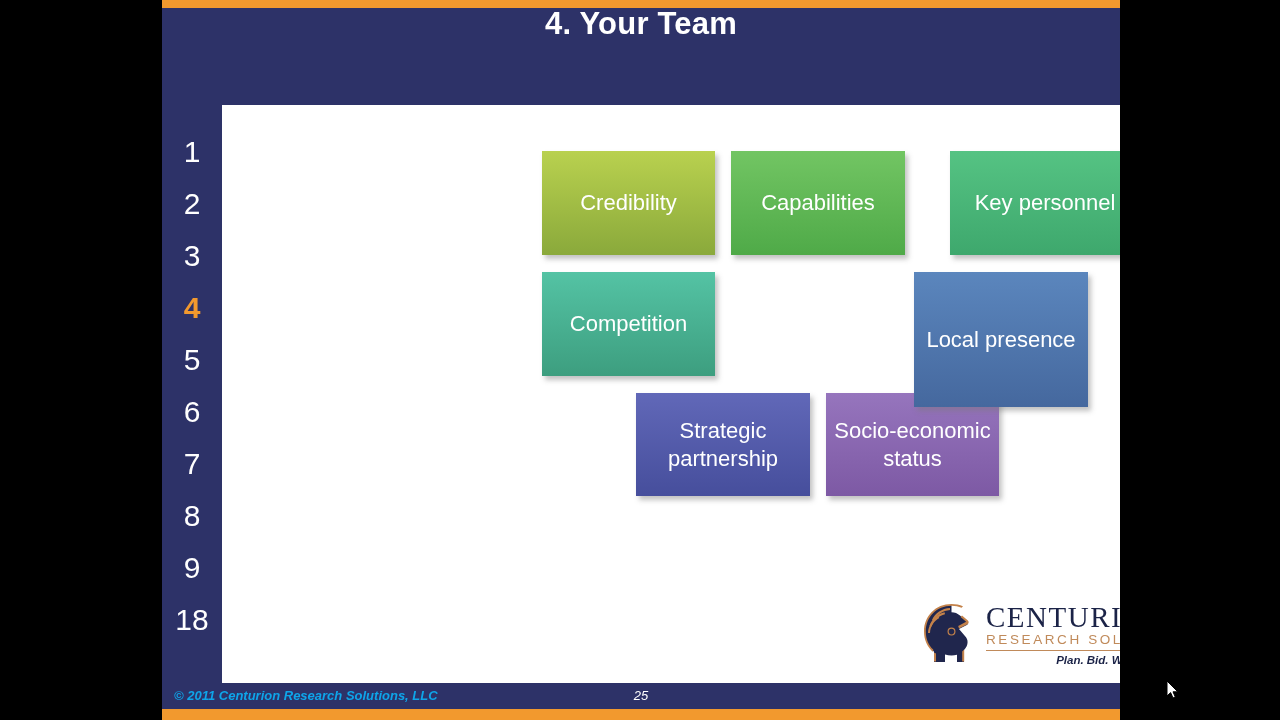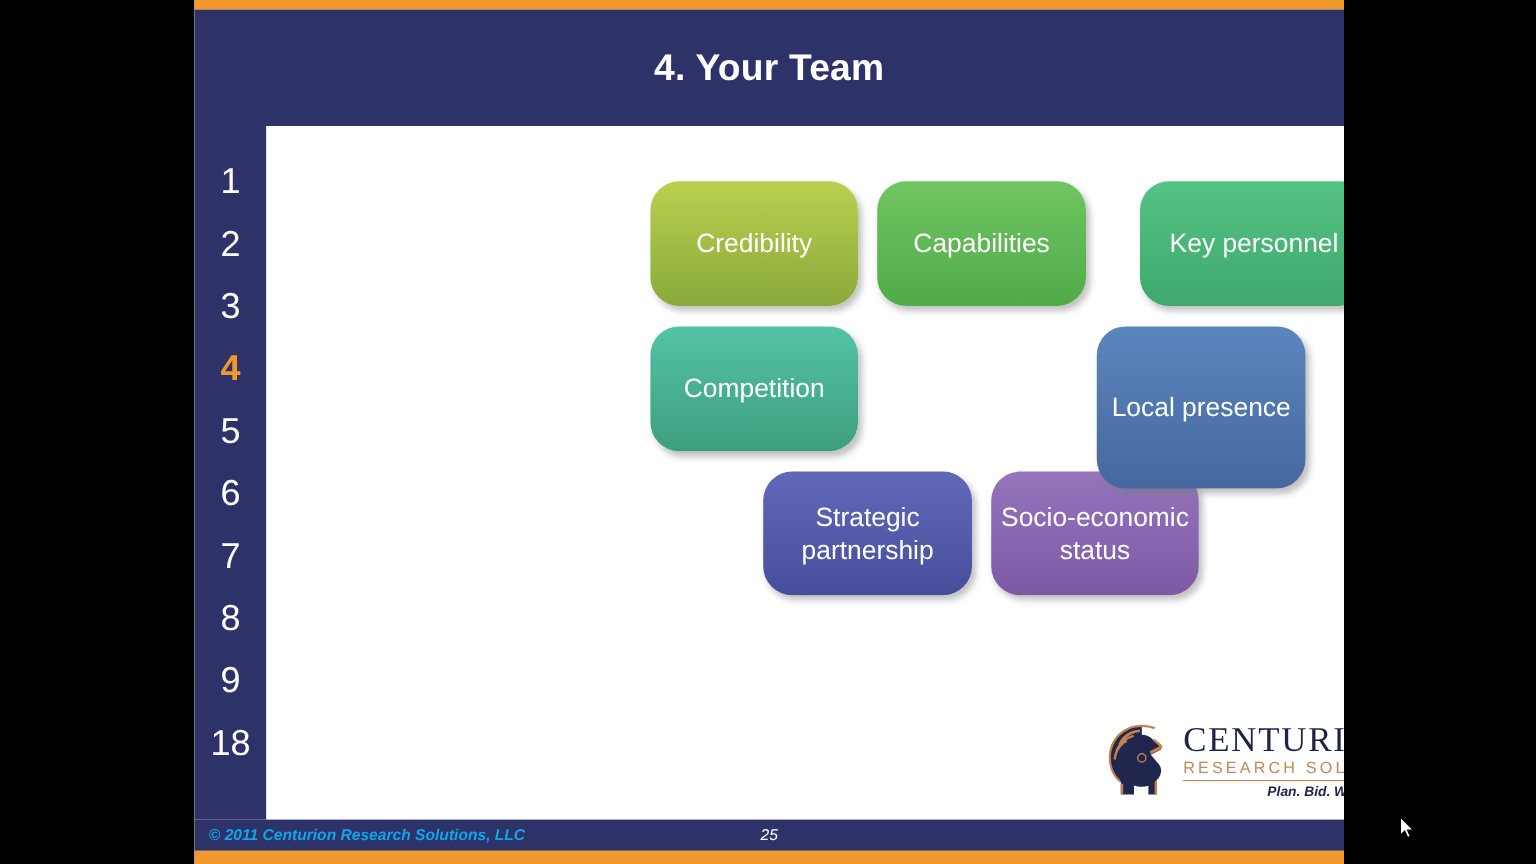--- a/index.html
+++ b/index.html
@@ -49,21 +49,21 @@
 
   
   #header {
     position: absolute;
     left: 0;
     top: 8px;
     width: 958px;
     height: 97px;
     background: #2d3268;
     display: flex;
-    align-items: center;
+    align-items: flex-start;
     justify-content: center;
   }
   #header-title {
     color: #ffffff;
     font-size: 31px;
     font-weight: bold;
     letter-spacing: 0.2px;
     text-align: center;
     line-height: 1;
   }
@@ -114,21 +114,20 @@
     align-items: center;
     justify-content: center;
     color: #ffffff;
     font-size: 22px;
     line-height: 28px;
     text-align: center;
     box-shadow: 3px 4px 5px rgba(120,120,120,0.45);
     padding: 4px 6px;
     box-sizing: border-box;
     font-weight: 400;
-    border-radius: 24px;
   }
 
   
   #footer {
     position: absolute;
     left: 0;
     bottom: 11px;
     width: 958px;
     height: 26px;
     background: #2d3268;

